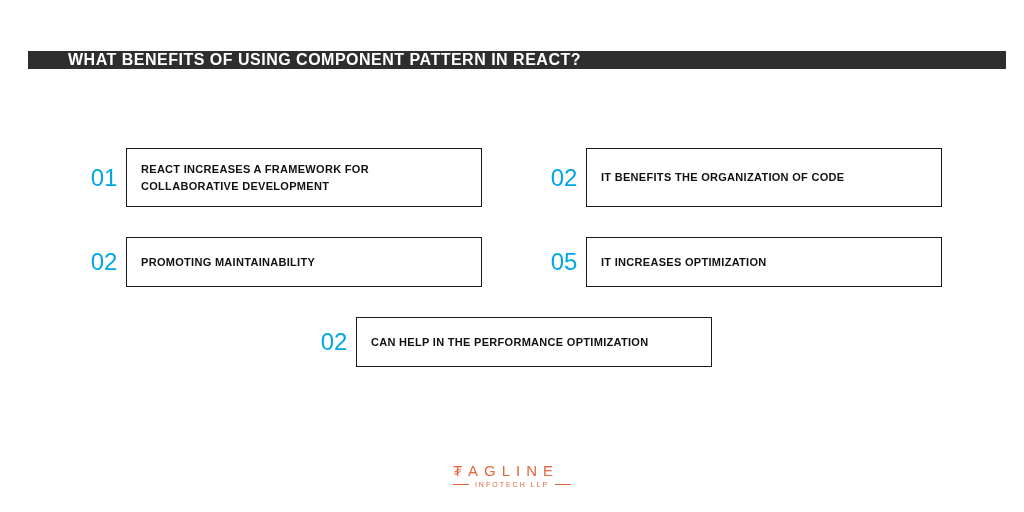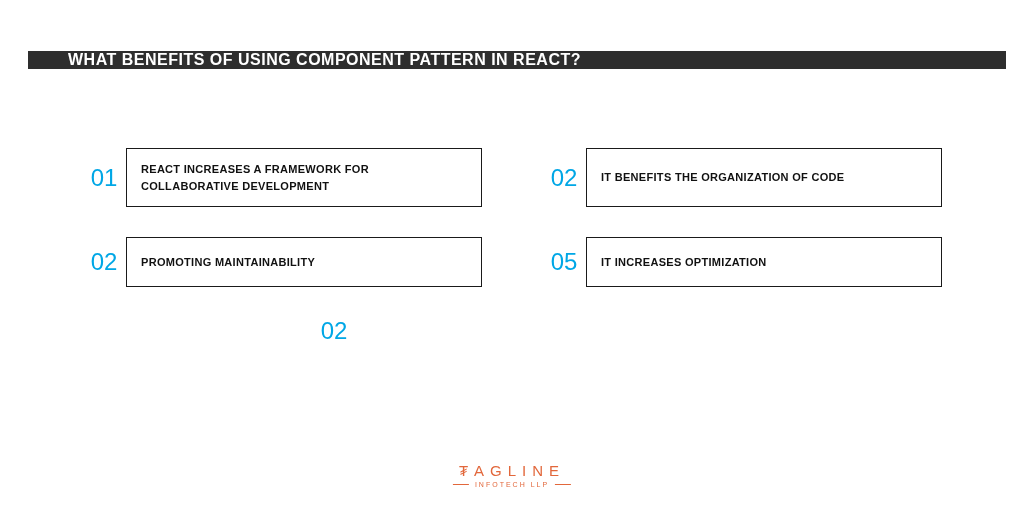--- a/index.html
+++ b/index.html
@@ -62,21 +62,21 @@
     font-weight: 700;
     letter-spacing: 0.3px;
     color: #111;
     line-height: 1.5;
   }
   .logo {
     position: absolute;
     left: 50%;
     transform: translateX(-50%);
     bottom: 24px;
-    text-align: center;
+    text-align: left;
   }
   .logo-main {
     font-size: 15px;
     letter-spacing: 6px;
     color: #E2673B;
     font-weight: 500;
   }
   .logo-sub {
     font-size: 7px;
     letter-spacing: 2px;
@@ -126,20 +126,23 @@
     </div>
   </div>
   <div class="item">
     <div class="num">05</div>
     <div class="box">
       <span>IT INCREASES OPTIMIZATION</span>
     </div>
   </div>
   <div class="item">
     <div class="num">02</div>
+    <div class="box">
+      <span>CAN HELP IN THE PERFORMANCE OPTIMIZATION</span>
+    </div>
   </div>
 </div>
 
 <div class="logo">
   <div class="logo-main">₮AGLINE</div>
   <div class="logo-sub">
       <span>INFOTECH LLP</span>
     </div>
 </div>
 

